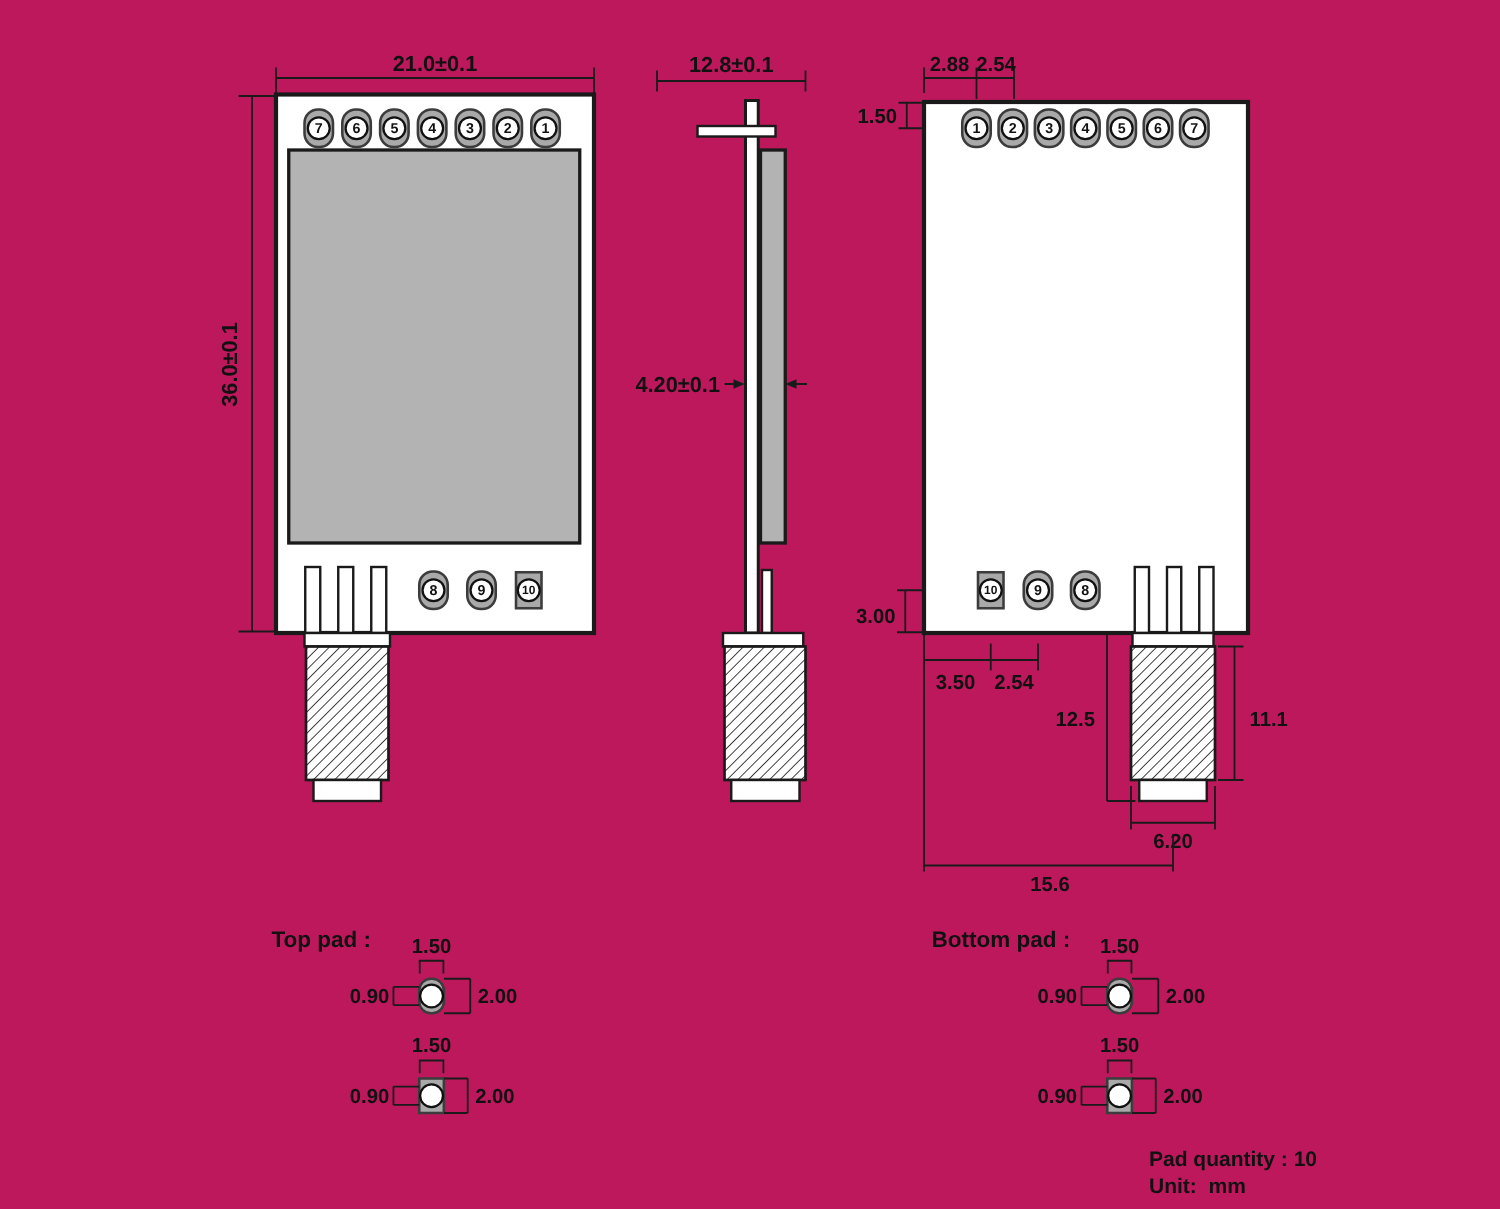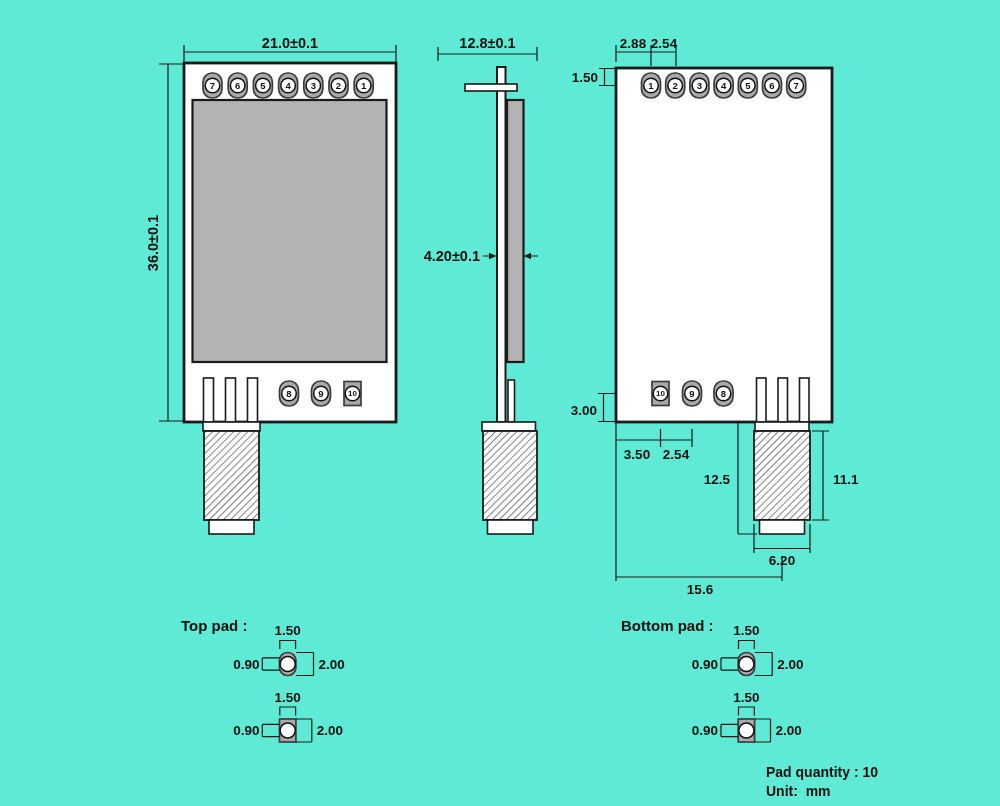--- a/index.html
+++ b/index.html
@@ -1,16 +1,16 @@
 <!DOCTYPE html>
 <html><head>
 <meta charset="utf-8">
 <style>
   html,body{margin:0;padding:0;background:#ffffff;}
-  .stage{width:1000px;height:806px;position:relative;background:#5eead4;}
+  .stage{width:1000px;height:806px;position:relative;background:#be185d;}
   svg{font-family:"Liberation Sans",sans-serif;}
   .dim{font-size:13.5px;font-weight:700;fill:#111;}
   .dimlg{font-size:14.5px;font-weight:700;fill:#111;}
   .lbl{font-size:15px;font-weight:700;fill:#111;}
   .note{font-size:14px;font-weight:700;fill:#111;white-space:pre;}
   .pn{font-size:9.5px;font-weight:700;fill:#111;text-anchor:middle;}
   .pns{font-size:8px;font-weight:700;fill:#111;text-anchor:middle;}
   .oln{fill:#fff;stroke:#1a1a1a;stroke-width:2.8;}
   .shld{fill:#b3b3b3;stroke:#1a1a1a;stroke-width:2.2;}
   .thin{fill:#fff;stroke:#1a1a1a;stroke-width:1.6;}

